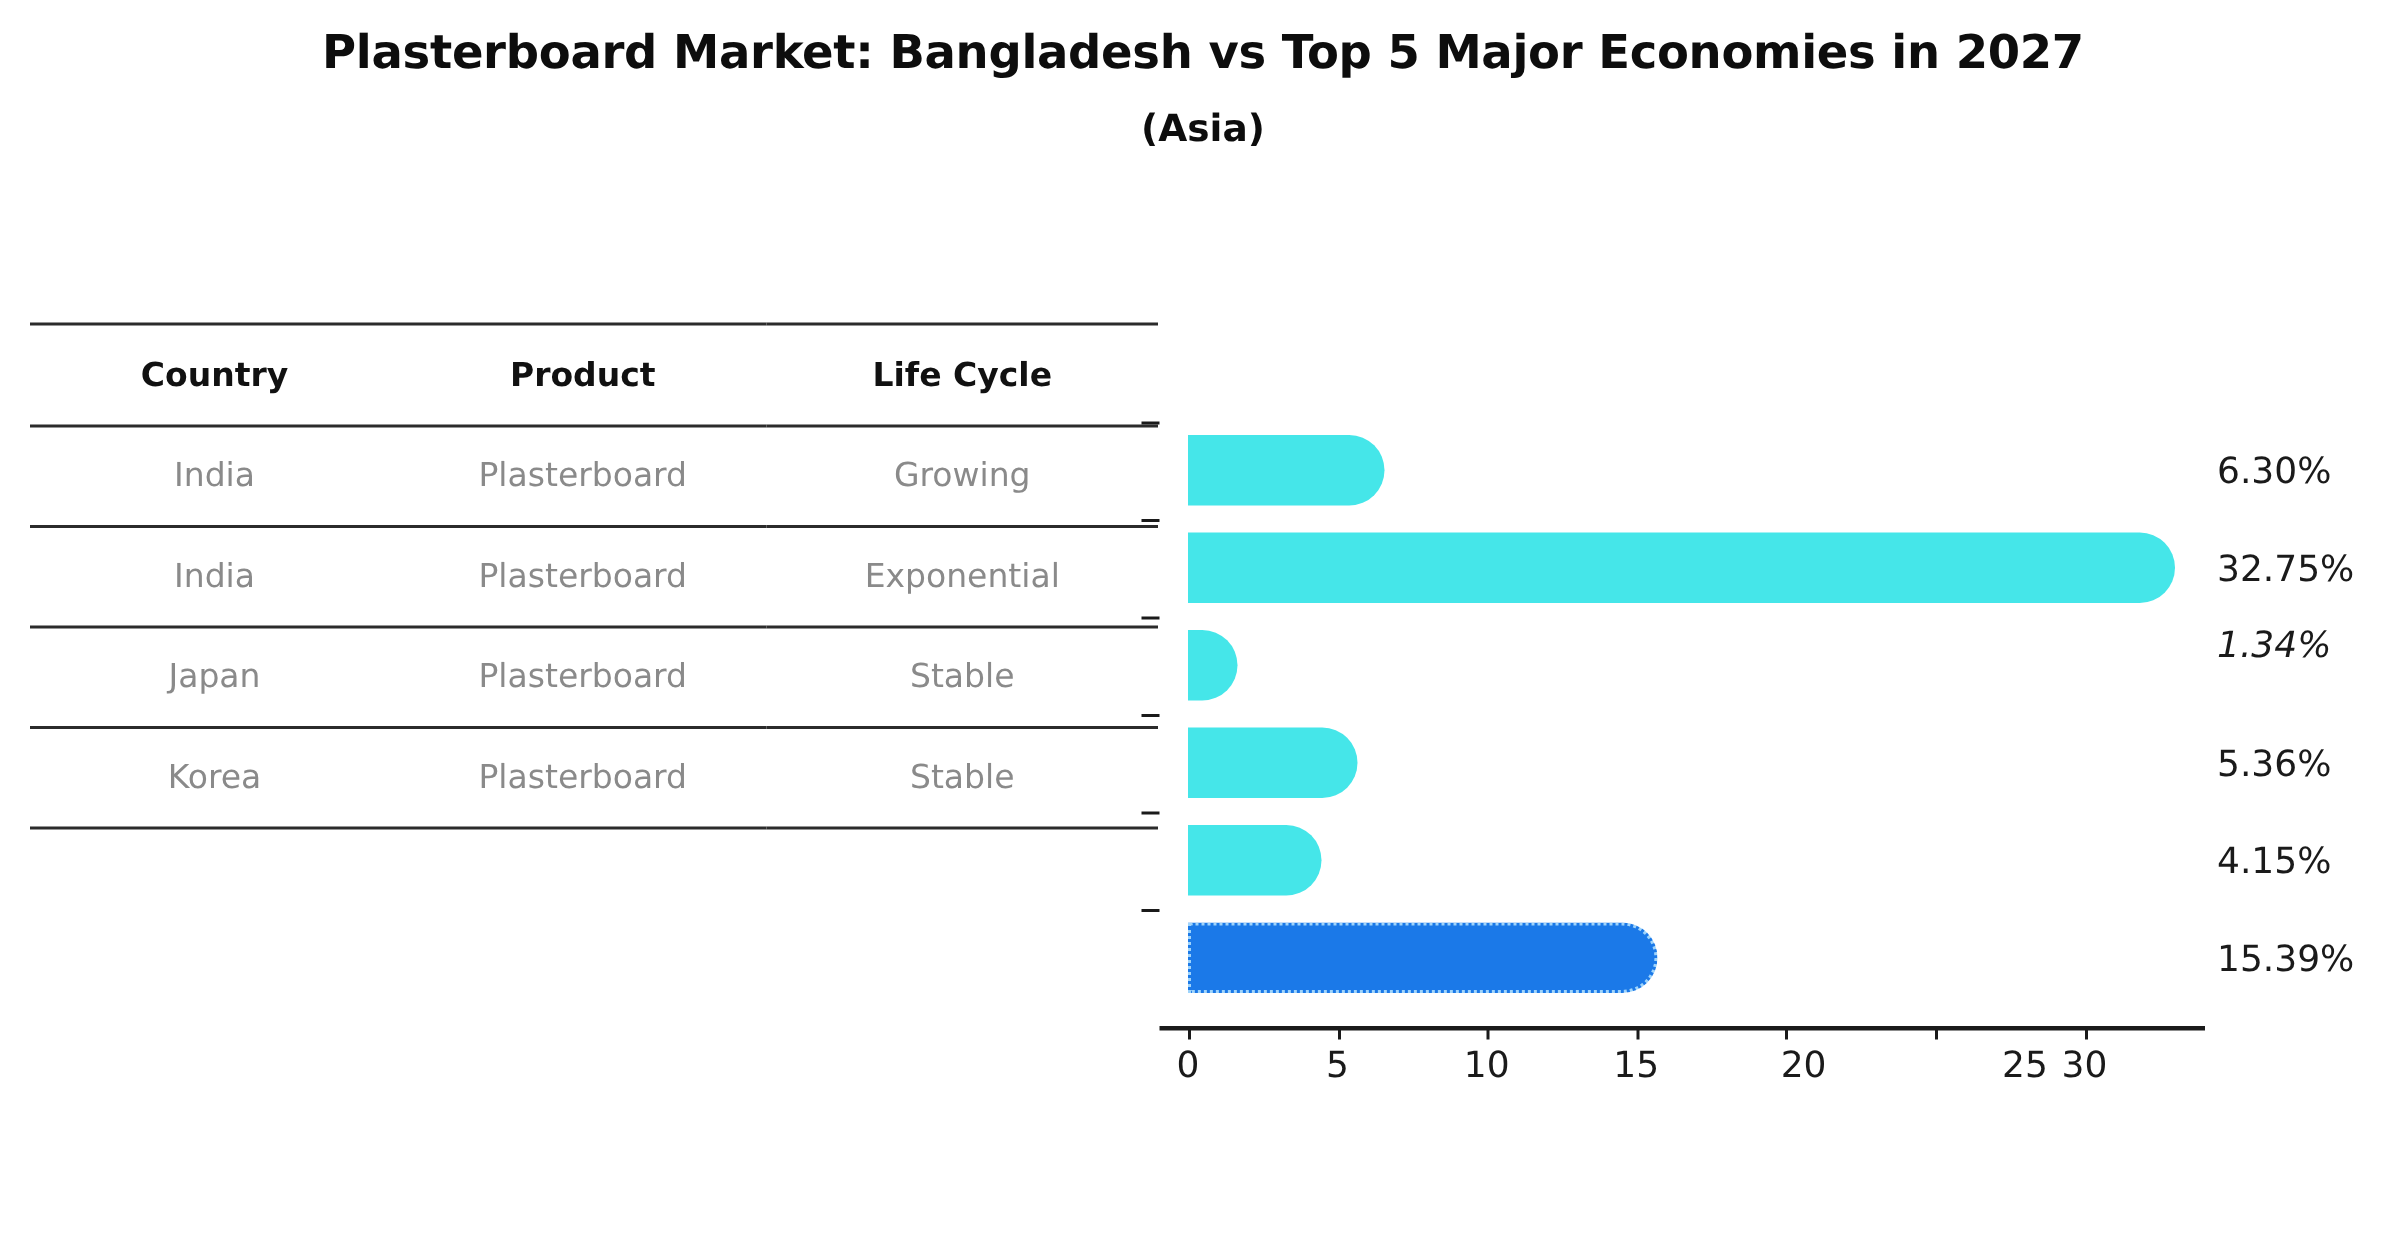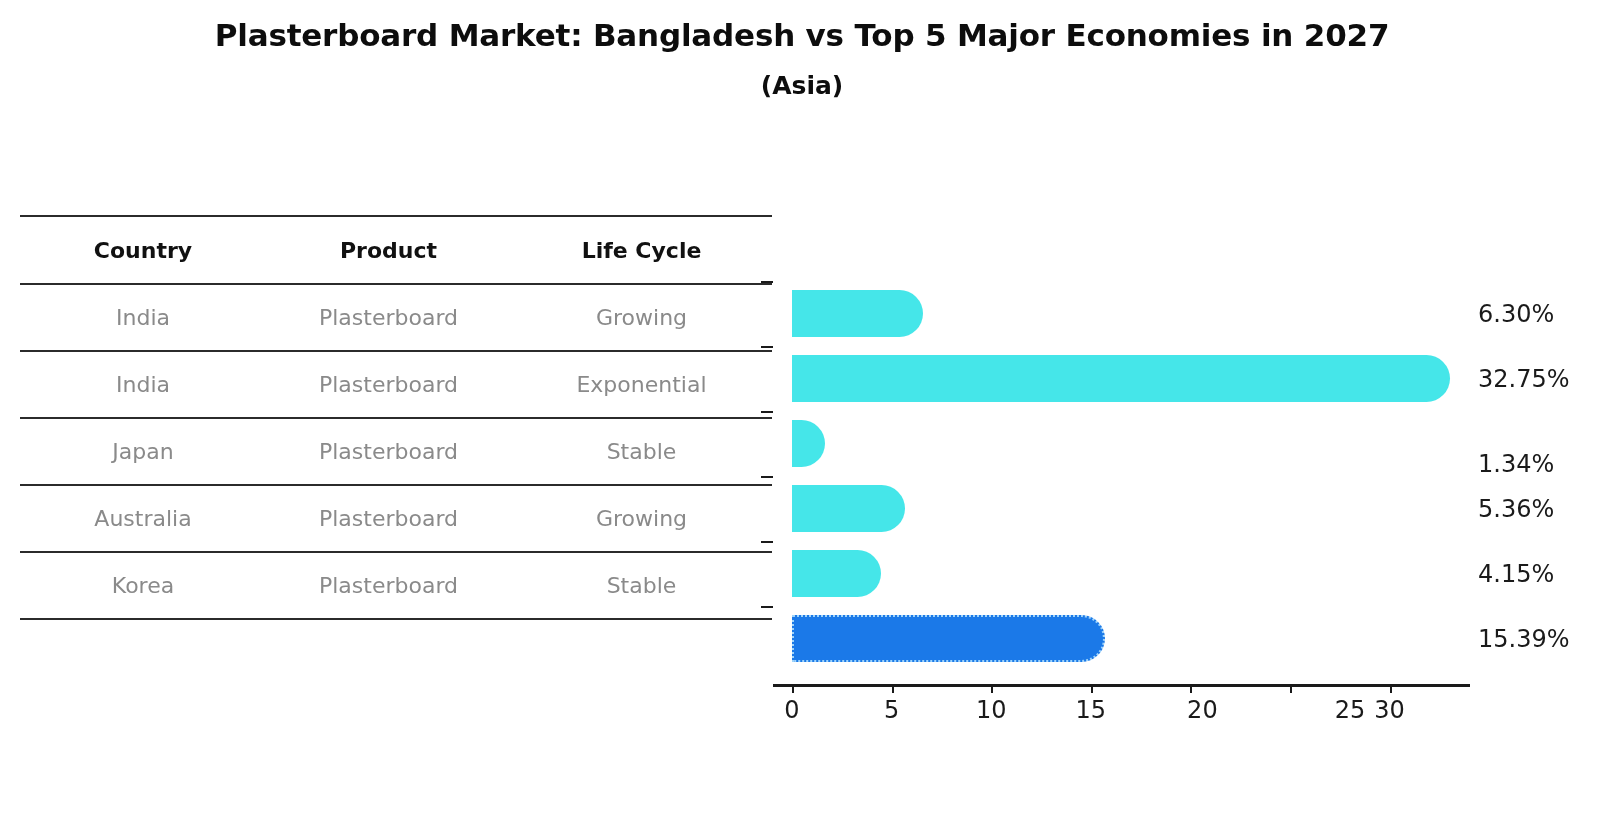--- a/index.html
+++ b/index.html
@@ -186,46 +186,41 @@
             <td>India</td>
             <td>Plasterboard</td>
             <td>Exponential</td>
           </tr>
           <tr>
             <td>Japan</td>
             <td>Plasterboard</td>
             <td>Stable</td>
           </tr>
           <tr>
-            <td>Australia</td>
-            <td>Plasterboard</td>
-            <td>Growing</td>
-          </tr>
-          <tr>
             <td>Korea</td>
             <td>Plasterboard</td>
             <td>Stable</td>
           </tr>
         </tbody>
     </table>
   </div>
 
   <div id="plot">
     <div id="bars-layer">
         <div class="bar" style="left: 792px; top: 290px; width: 131.496px;"></div>
         <div class="bar" style="left: 792px; top: 355px; width: 658.38px;"></div>
         <div class="bar" style="left: 792px; top: 420px; width: 32.6928px;"></div>
         <div class="bar" style="left: 792px; top: 485px; width: 112.771px;"></div>
         <div class="bar" style="left: 792px; top: 550px; width: 88.668px;"></div>
         <div class="bar accent" style="left: 792px; top: 615px; width: 312.569px;"></div>
       </div>
     <div id="values-layer">
         <div class="bar-value" style="top: 302px;">6.30%</div>
         <div class="bar-value" style="top: 367px;">32.75%</div>
-        <div class="bar-value" style="top: 452px;">1.34%</div>
+        <div class="bar-value" style="top: 418px; font-style: italic;">1.34%</div>
         <div class="bar-value" style="top: 497px;">5.36%</div>
         <div class="bar-value" style="top: 562px;">4.15%</div>
         <div class="bar-value" style="top: 627px;">15.39%</div>
       </div>
     <div id="yticks-layer">
         <div class="ytick" style="top: 281px;"></div>
         <div class="ytick" style="top: 346px;"></div>
         <div class="ytick" style="top: 411px;"></div>
         <div class="ytick" style="top: 476px;"></div>
         <div class="ytick" style="top: 541px;"></div>

